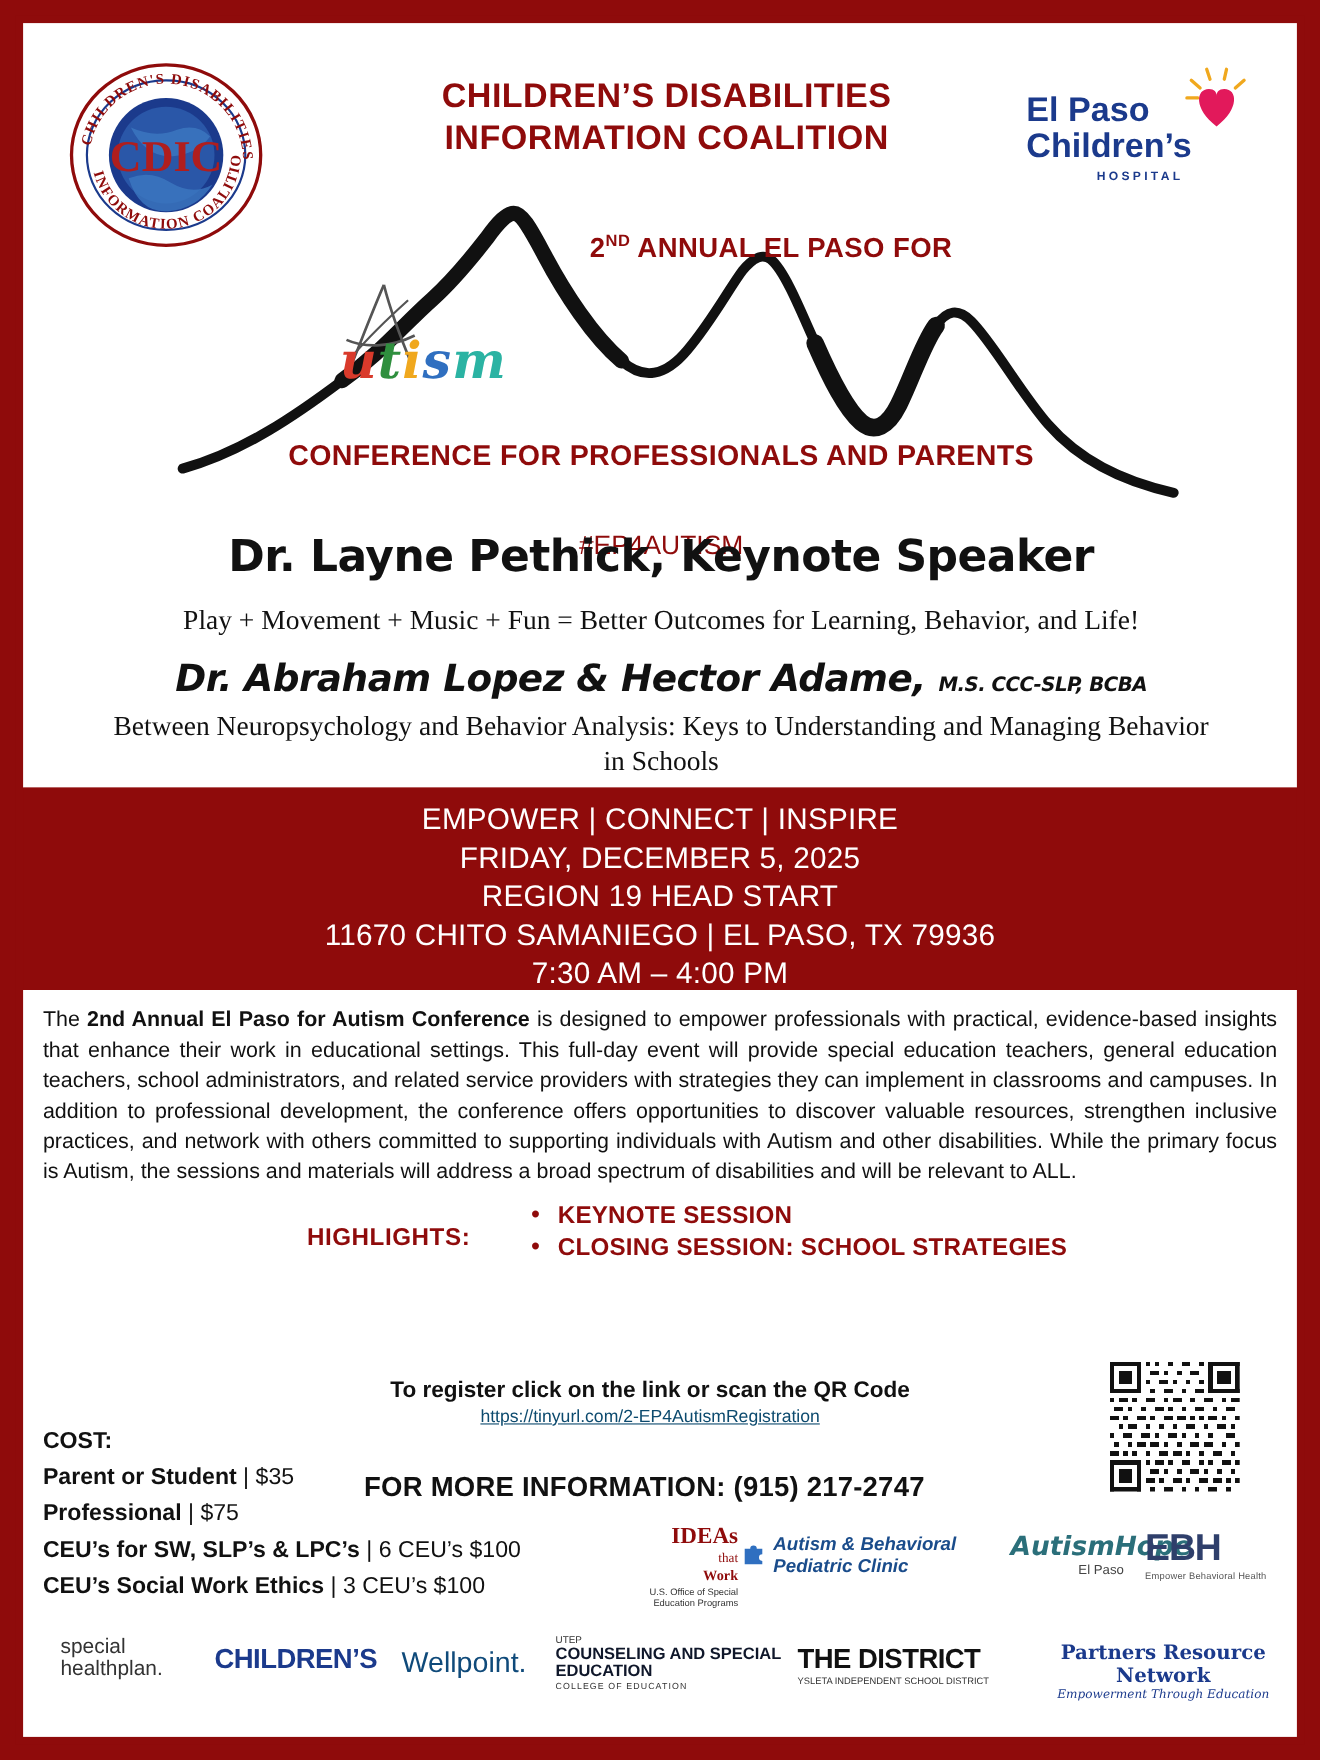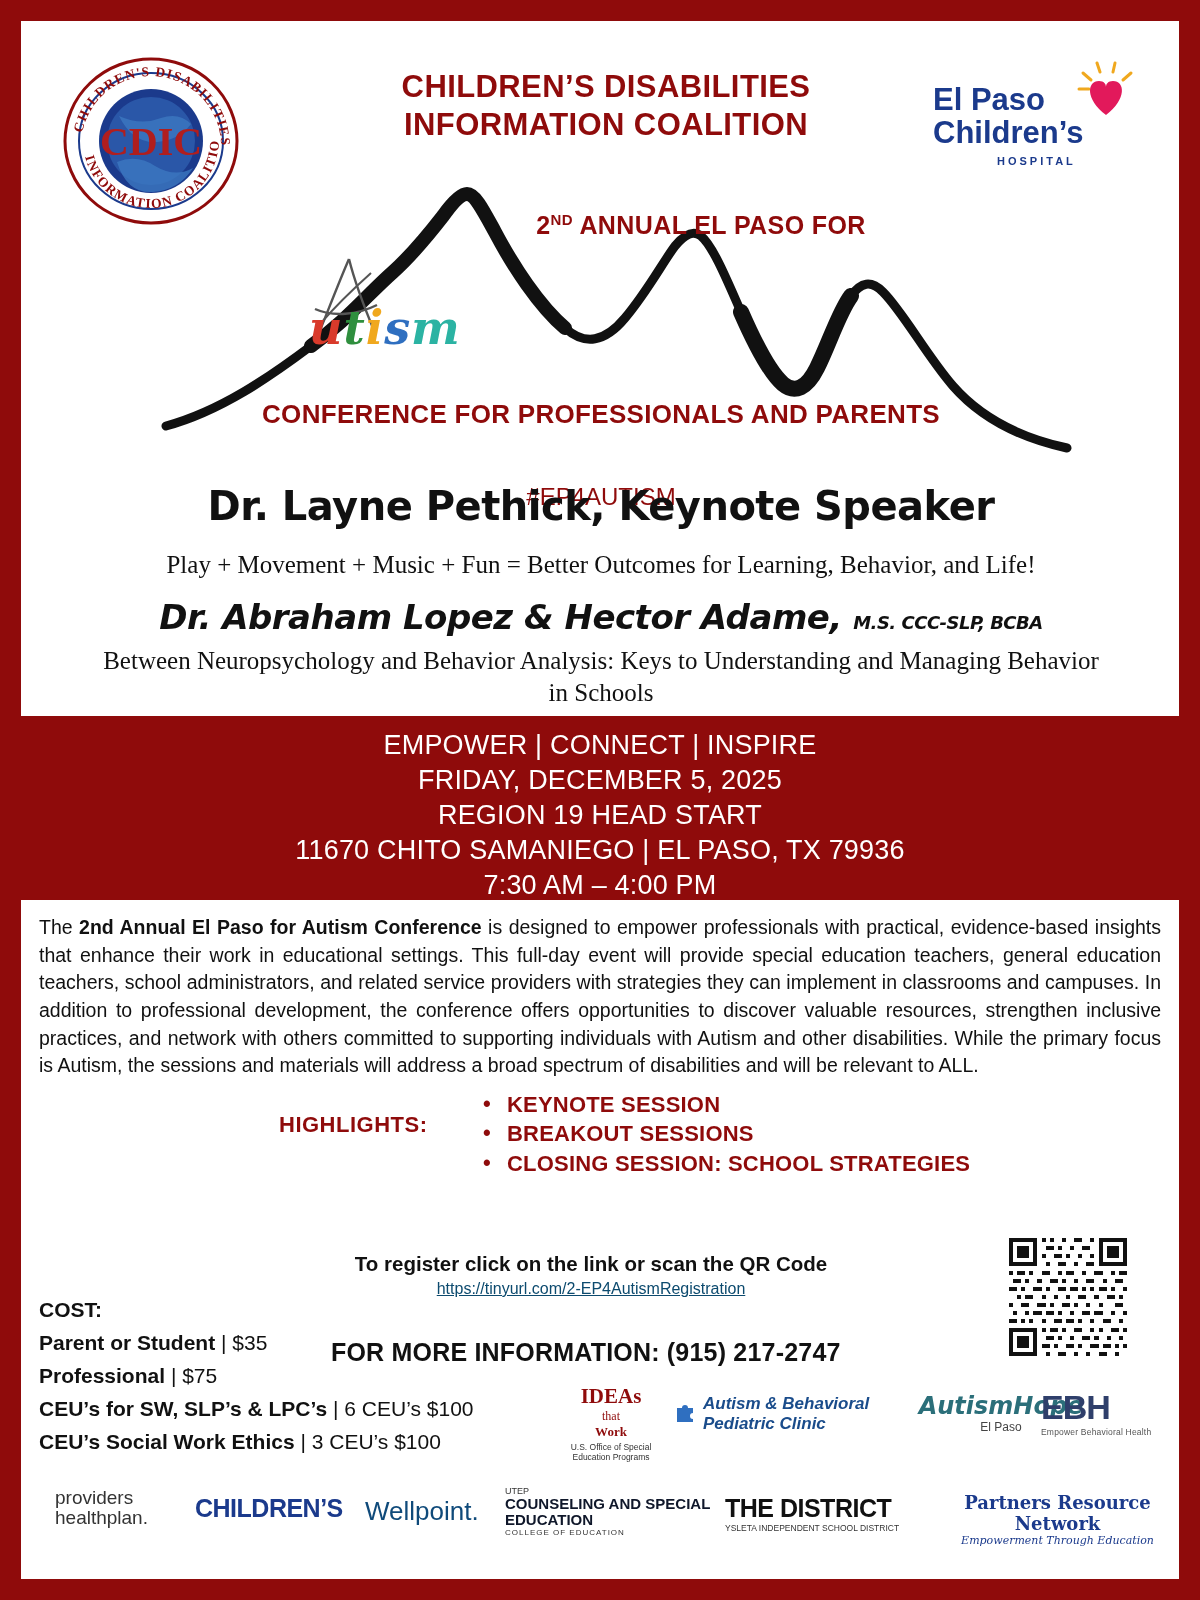--- a/index.html
+++ b/index.html
@@ -264,21 +264,21 @@
   
   .sponsors1 {
     position: absolute; left: 500px; top: 482px;
     width: 640px; height: 78px;
   }
   .sponsors2 {
     position: absolute; left: 14px; top: 580px;
     width: 1130px; height: 86px;
   }
 
-  .ideas-logo { position: absolute; left: 30px; top: 2px; width: 120px; text-align:center; }
+  .ideas-logo { position: absolute; left: 30px; top: 2px; width: 120px; text-align:right; }
   .ideas-logo .l1 { color:#8f0b0b; font-weight:bold; font-size:21px; font-family:"Liberation Serif", serif; }
   .ideas-logo .l2 { color:#8f0b0b; font-size:12px; font-family:"Liberation Serif", serif; }
   .ideas-logo .l3 { color:#8f0b0b; font-size:13px; font-weight:bold; font-family:"Liberation Serif", serif; }
   .ideas-logo .l4 { color:#333; font-size:8.5px; margin-top:3px; line-height:1.15; }
 
   .abpc-logo { position: absolute; left: 152px; top: 12px; width: 210px; }
   .abpc-logo .t1 { color:#1a4c8b; font-weight:bold; font-style:italic; font-size:17px; }
   .abpc-logo .t2 { color:#1a4c8b; font-weight:bold; font-style:italic; font-size:17px; }
   .abpc-puzzle { position:absolute; left:0; top:6px; width:26px; height:26px; }
 
@@ -409,21 +409,20 @@
     <div class="bottom-panel">
 
       <div class="desc">
         <span>The </span><b>2nd Annual El Paso for Autism Conference</b><span> is designed to empower professionals with practical, evidence-based insights that enhance their work in educational settings. This full-day event will provide special education teachers, general education teachers, school administrators, and related service providers with strategies they can implement in classrooms and campuses.  In addition to professional development, the conference offers opportunities to discover valuable resources, strengthen inclusive practices, and network with others committed to supporting individuals with Autism and other disabilities. While the primary focus is Autism, the sessions and materials will address a broad spectrum of disabilities and will be relevant to ALL.</span>
       </div>
 
       <div class="highlights">
         <div class="label">HIGHLIGHTS:</div>
         <ul>
           <li>KEYNOTE SESSION</li>
-          <li>BREAKOUT SESSIONS</li>
           <li>CLOSING SESSION: SCHOOL STRATEGIES</li>
         </ul>
       </div>
 
       <div class="register">
         <div class="reg-title">To register click on the link or scan the QR Code</div>
         <a class="reg-link" href="#">https://tinyurl.com/2-EP4AutismRegistration</a>
       </div>
 
       <div class="qr">
@@ -598,21 +597,21 @@
         </div>
 
         <div class="ebh-logo">
           <div class="t1">EBH</div>
           <div class="t2">Empower Behavioral Health</div>
         </div>
       </div>
 
       <div class="sponsors2">
         <div class="sp-superior">
-          <div class="t1">providers</div>
+          <div class="t1">special</div>
           <div class="t1">healthplan.</div>
         </div>
         <div class="sp-childrens">
           <div class="t1">CHILDREN’S</div>
         </div>
         <div class="sp-wellpoint">
           <div class="t1">Wellpoint.</div>
         </div>
         <div class="sp-utep">
           <div class="t1">UTEP</div>

